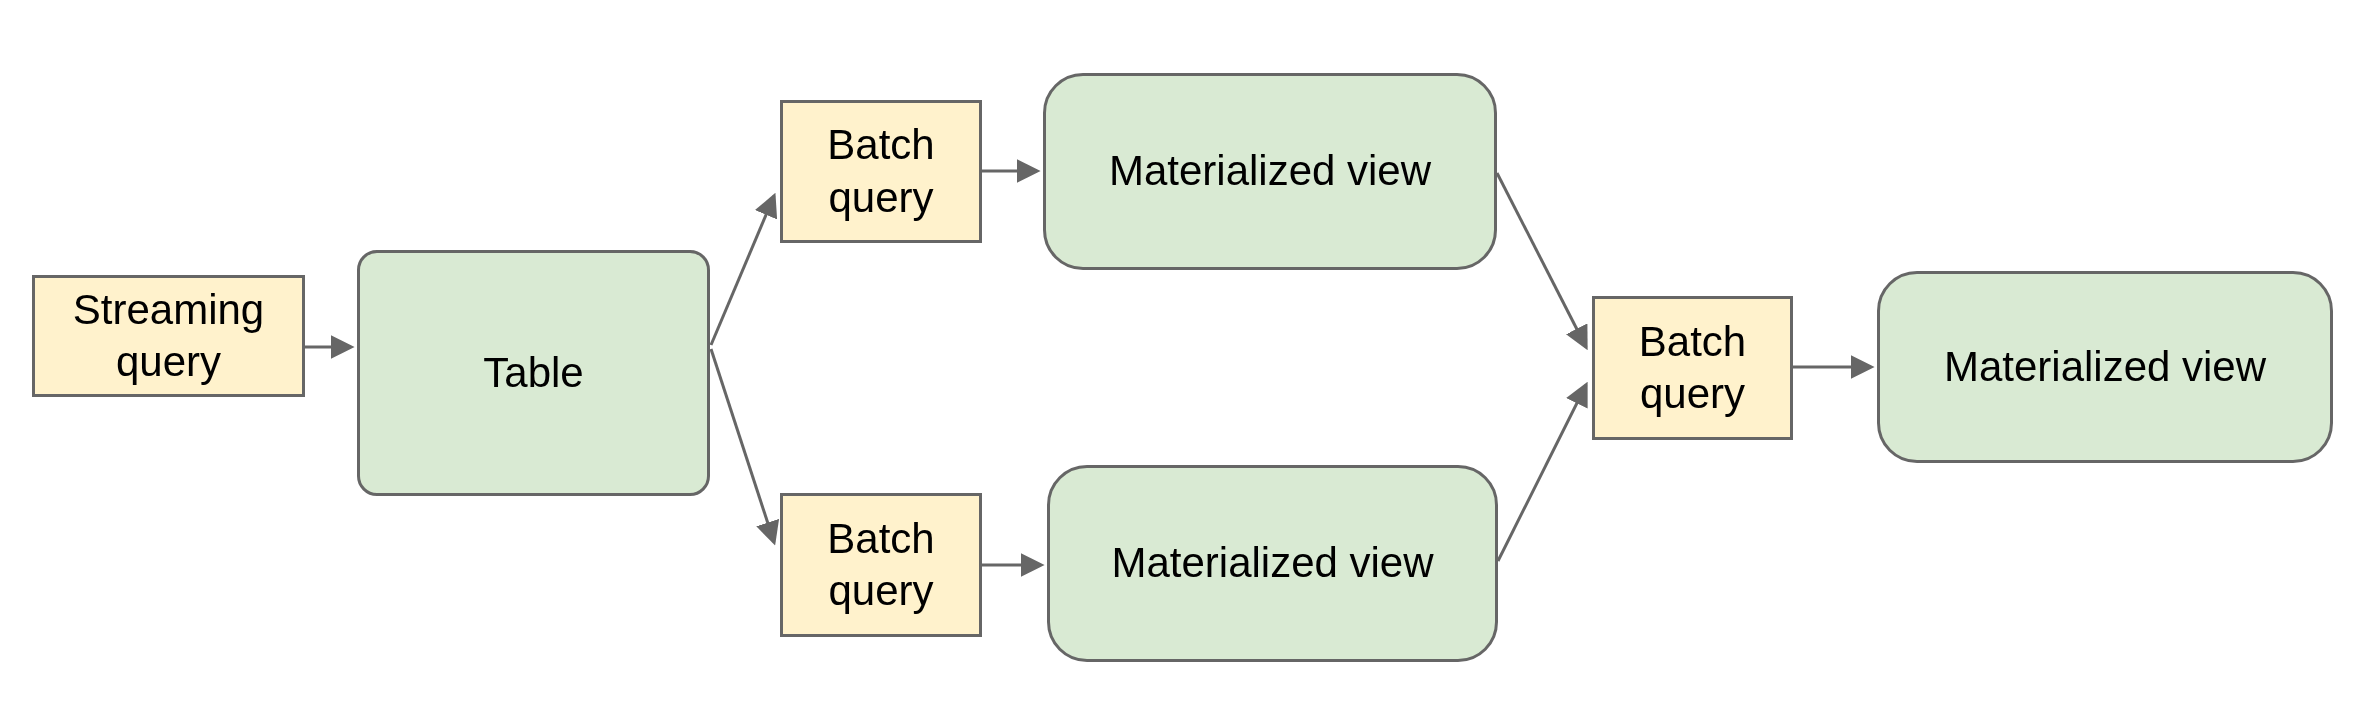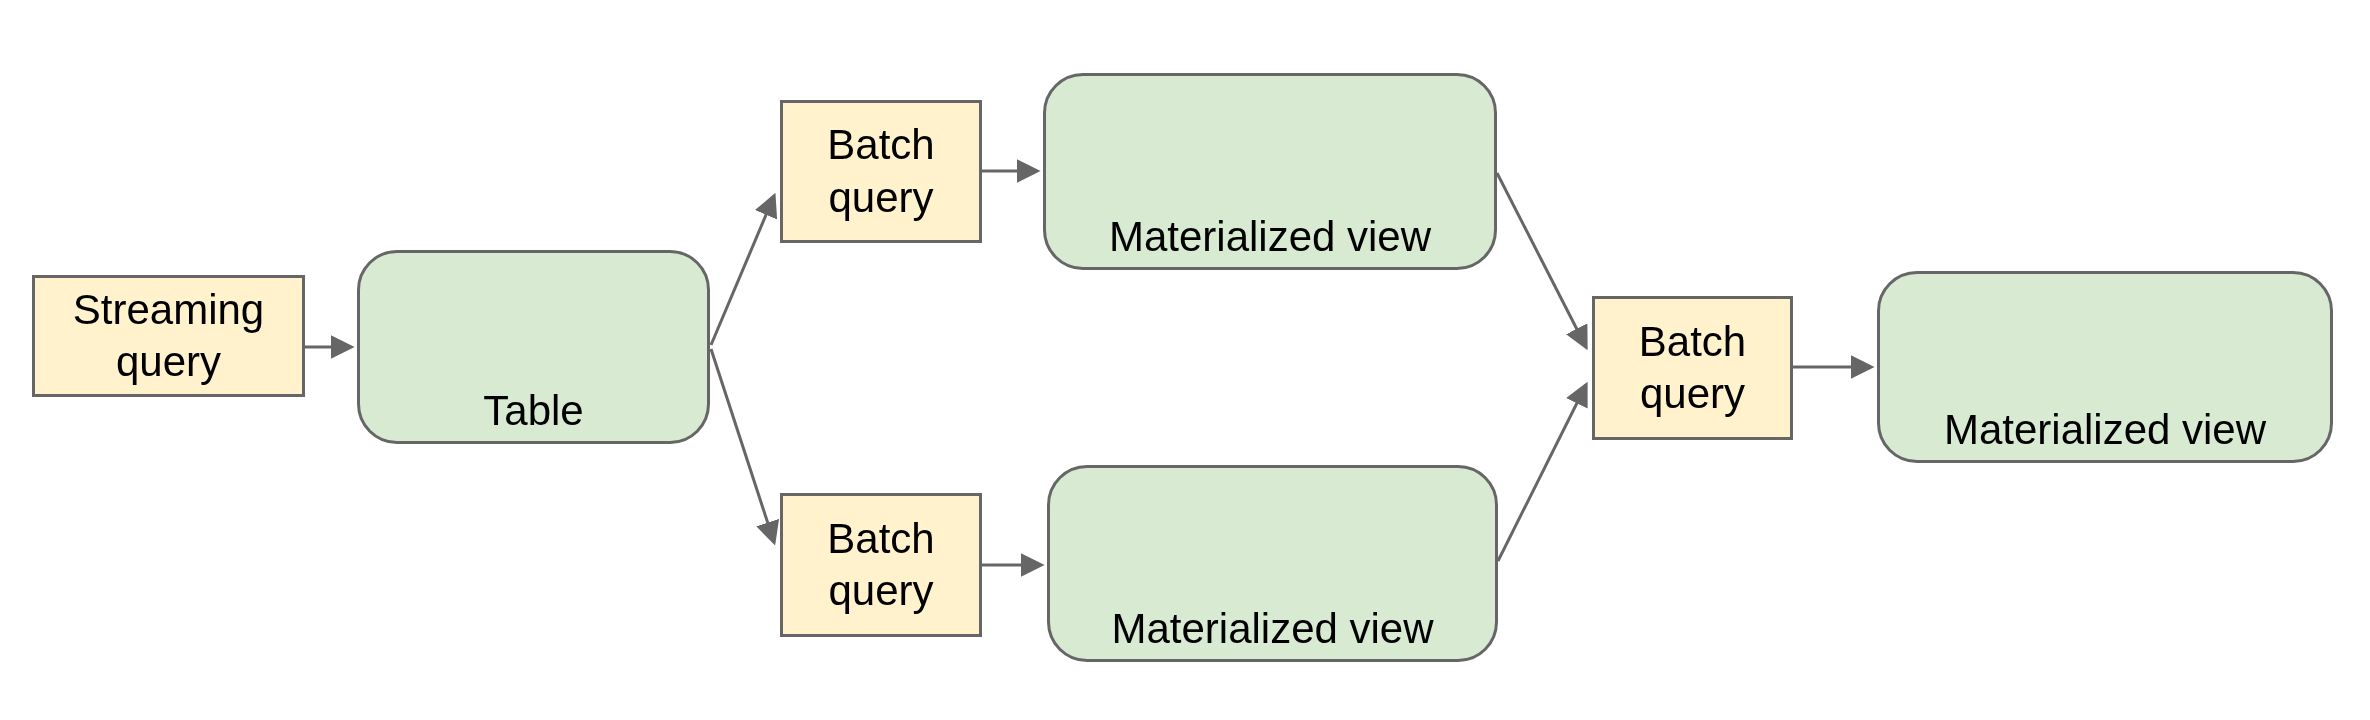--- a/index.html
+++ b/index.html
@@ -41,21 +41,20 @@
     padding: 4px 14px;
   }
   .node.query {
     background: #fff2cc;
     border-radius: 0;
     text-align: center;
   }
   .node.table-like {
     background: #d9ead3;
     border-radius: 40px;
-    align-items: flex-end;
   }
 </style>
 </head>
 <body>
 
 <div class="canvas">
 
   <svg class="edges" viewBox="0 0 2370 720" xmlns="http://www.w3.org/2000/svg">
     <defs>
       <marker id="arrow" viewBox="0 0 10 10" refX="8.5" refY="5" markerWidth="8" markerHeight="8" orient="auto-start-reverse">
@@ -69,21 +68,21 @@
     <path class="edge" d="M 982 565 L 1041 565" marker-end="url(#arrow)"></path>
     <path class="edge" d="M 1497 173 L 1586 347" marker-end="url(#arrow)"></path>
     <path class="edge" d="M 1498 561 L 1586 385" marker-end="url(#arrow)"></path>
     <path class="edge" d="M 1793 367 L 1871 367" marker-end="url(#arrow)"></path>
   </svg>
 
   <div class="node query" style="left:32px; top:275px; width:273px; height:122px;">
     <span>Streaming query</span>
   </div>
 
-  <div class="node table-like" style="left:357px; top:250px; width:353px; height:194px;">
+  <div class="node table-like" style="left:357px; top:250px; width:353px; height:246px;border-radius:20px;">
     <span>Table</span>
   </div>
 
   <div class="node query" style="left:780px; top:100px; width:202px; height:143px;">
     <span>Batch query</span>
   </div>
 
   <div class="node table-like" style="left:1043px; top:73px; width:454px; height:197px;">
     <span>Materialized view</span>
   </div>

